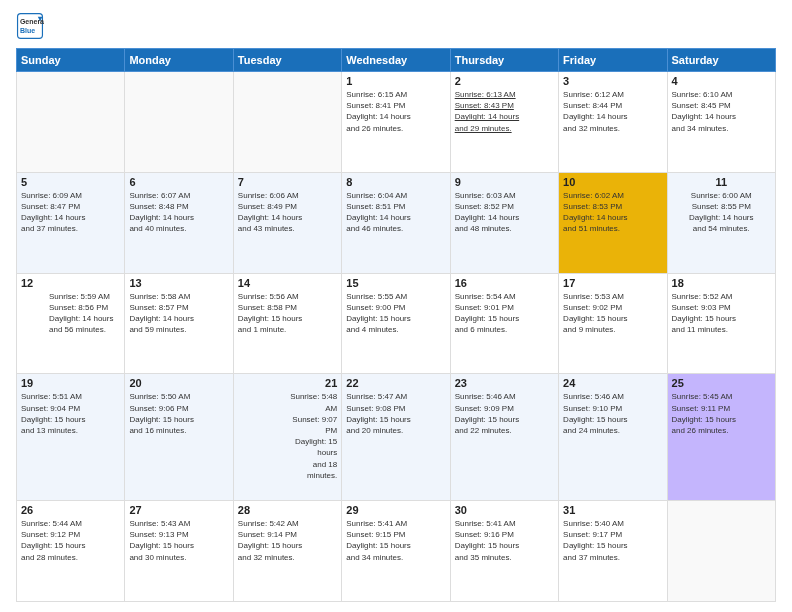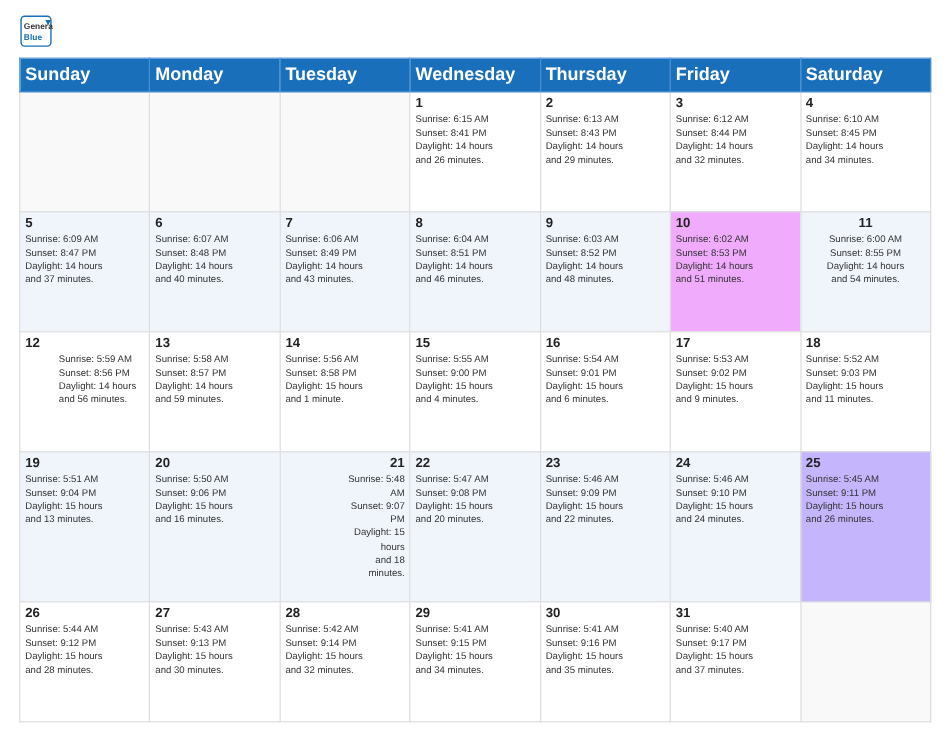--- a/index.html
+++ b/index.html
@@ -47,21 +47,21 @@
     .calendar {
       flex: 1;
       border: 1px solid #ccc;
       border-collapse: collapse;
       width: 100%;
       table-layout: fixed;
     }
     .calendar th {
       background: #1a6fba;
       color: #fff;
-      font-size: 15px;
+      font-size: 11px;
       font-weight: bold;
       padding: 5px 4px;
       text-align: left;
       border: 1px solid #4a8fd4;
     }
     .calendar td {
       border: 1px solid #ddd;
       vertical-align: top;
       padding: 3px 4px;
       font-size: 8.5px;
@@ -126,21 +126,21 @@
           <td class="empty"></td>
           <td>
             <span class="day-number">1</span>
             <div class="day-info" style="white-space: pre-line;">Sunrise: 6:15 AM
 Sunset: 8:41 PM
 Daylight: 14 hours
 and 26 minutes.</div>
           </td>
           <td>
             <span class="day-number">2</span>
-            <div class="day-info" style="white-space: pre-line;">Sunrise: 6:13 AM
+            <div class="day-info" style="white-space: pre-line; text-decoration: underline;">Sunrise: 6:13 AM
 Sunset: 8:43 PM
 Daylight: 14 hours
 and 29 minutes.</div>
           </td>
           <td>
             <span class="day-number">3</span>
             <div class="day-info" style="white-space: pre-line;">Sunrise: 6:12 AM
 Sunset: 8:44 PM
 Daylight: 14 hours
 and 32 minutes.</div>
@@ -182,21 +182,21 @@
 Daylight: 14 hours
 and 46 minutes.</div>
           </td>
           <td style="background: rgb(240, 245, 252);">
             <span class="day-number">9</span>
             <div class="day-info" style="white-space: pre-line;">Sunrise: 6:03 AM
 Sunset: 8:52 PM
 Daylight: 14 hours
 and 48 minutes.</div>
           </td>
-          <td style="background: #f0abfc; margin-left: 32px;">
+          <td style="background: #eab308; margin-left: 32px;">
             <span class="day-number">10</span>
             <div class="day-info" style="white-space: pre-line;">Sunrise: 6:02 AM
 Sunset: 8:53 PM
 Daylight: 14 hours
 and 51 minutes.</div>
           </td>
           <td style="background: rgb(240, 245, 252); text-align: center;">
             <span class="day-number">11</span>
             <div class="day-info" style="white-space: pre-line;">Sunrise: 6:00 AM
 Sunset: 8:55 PM

